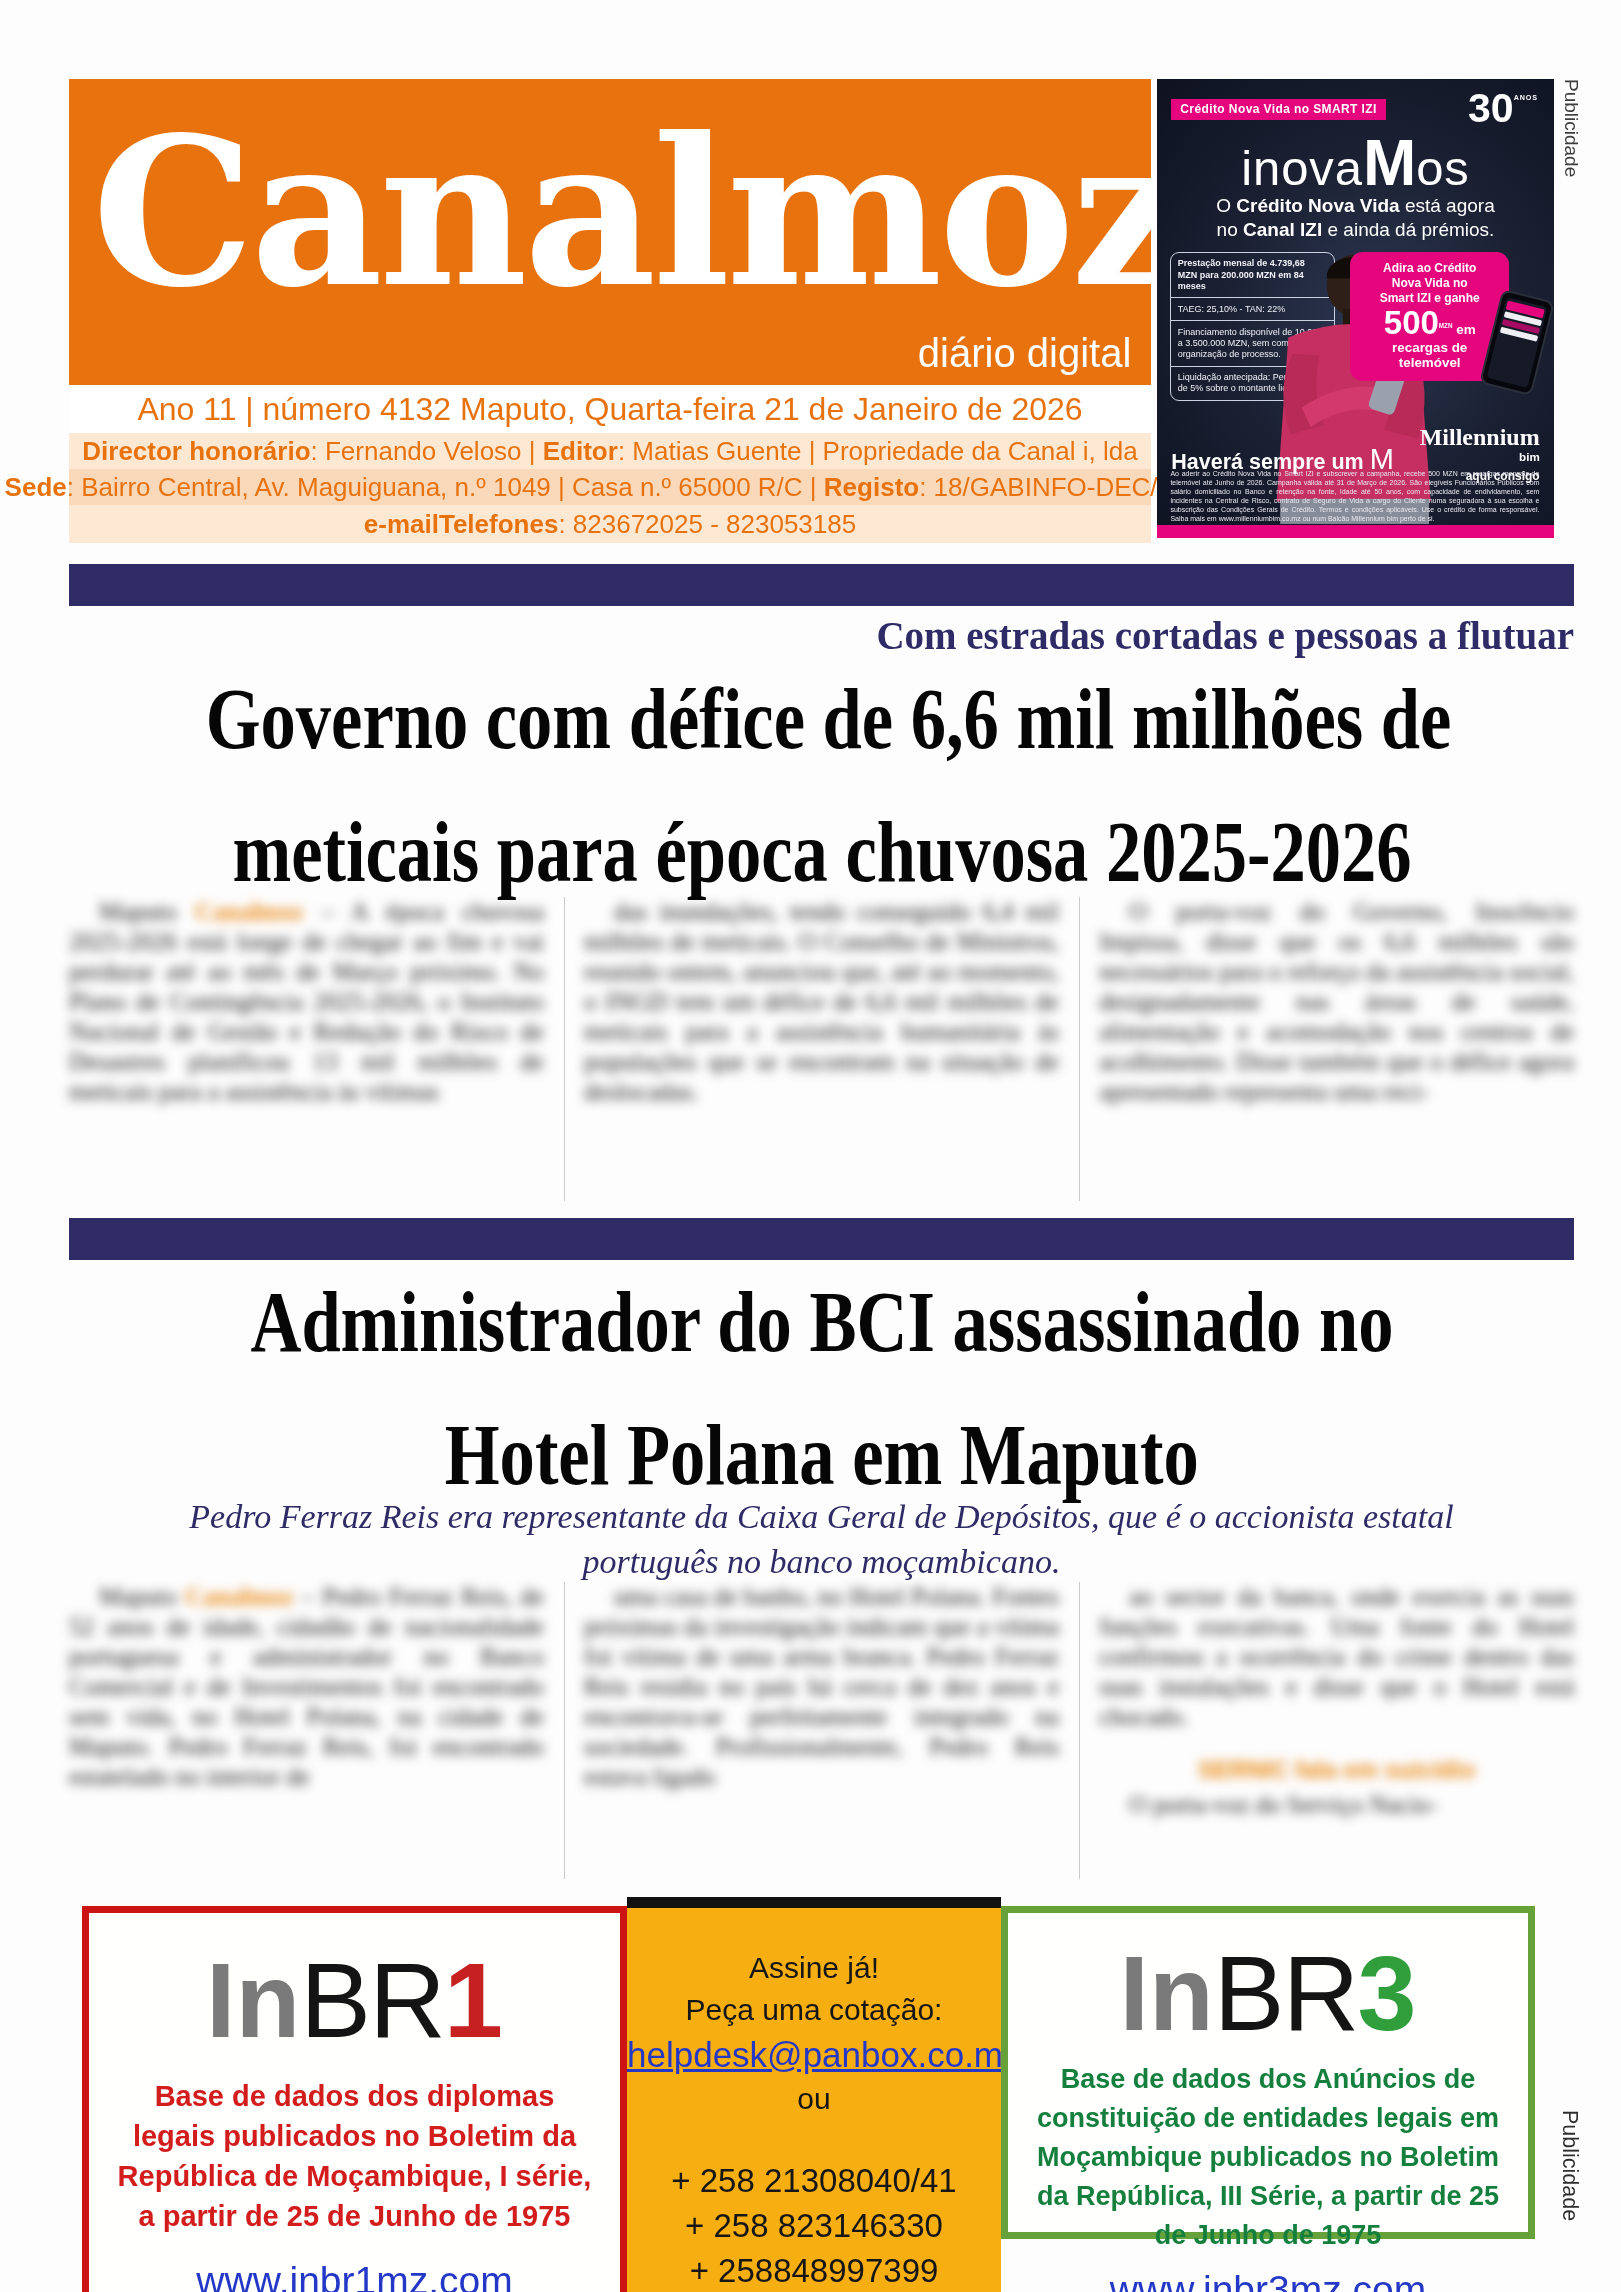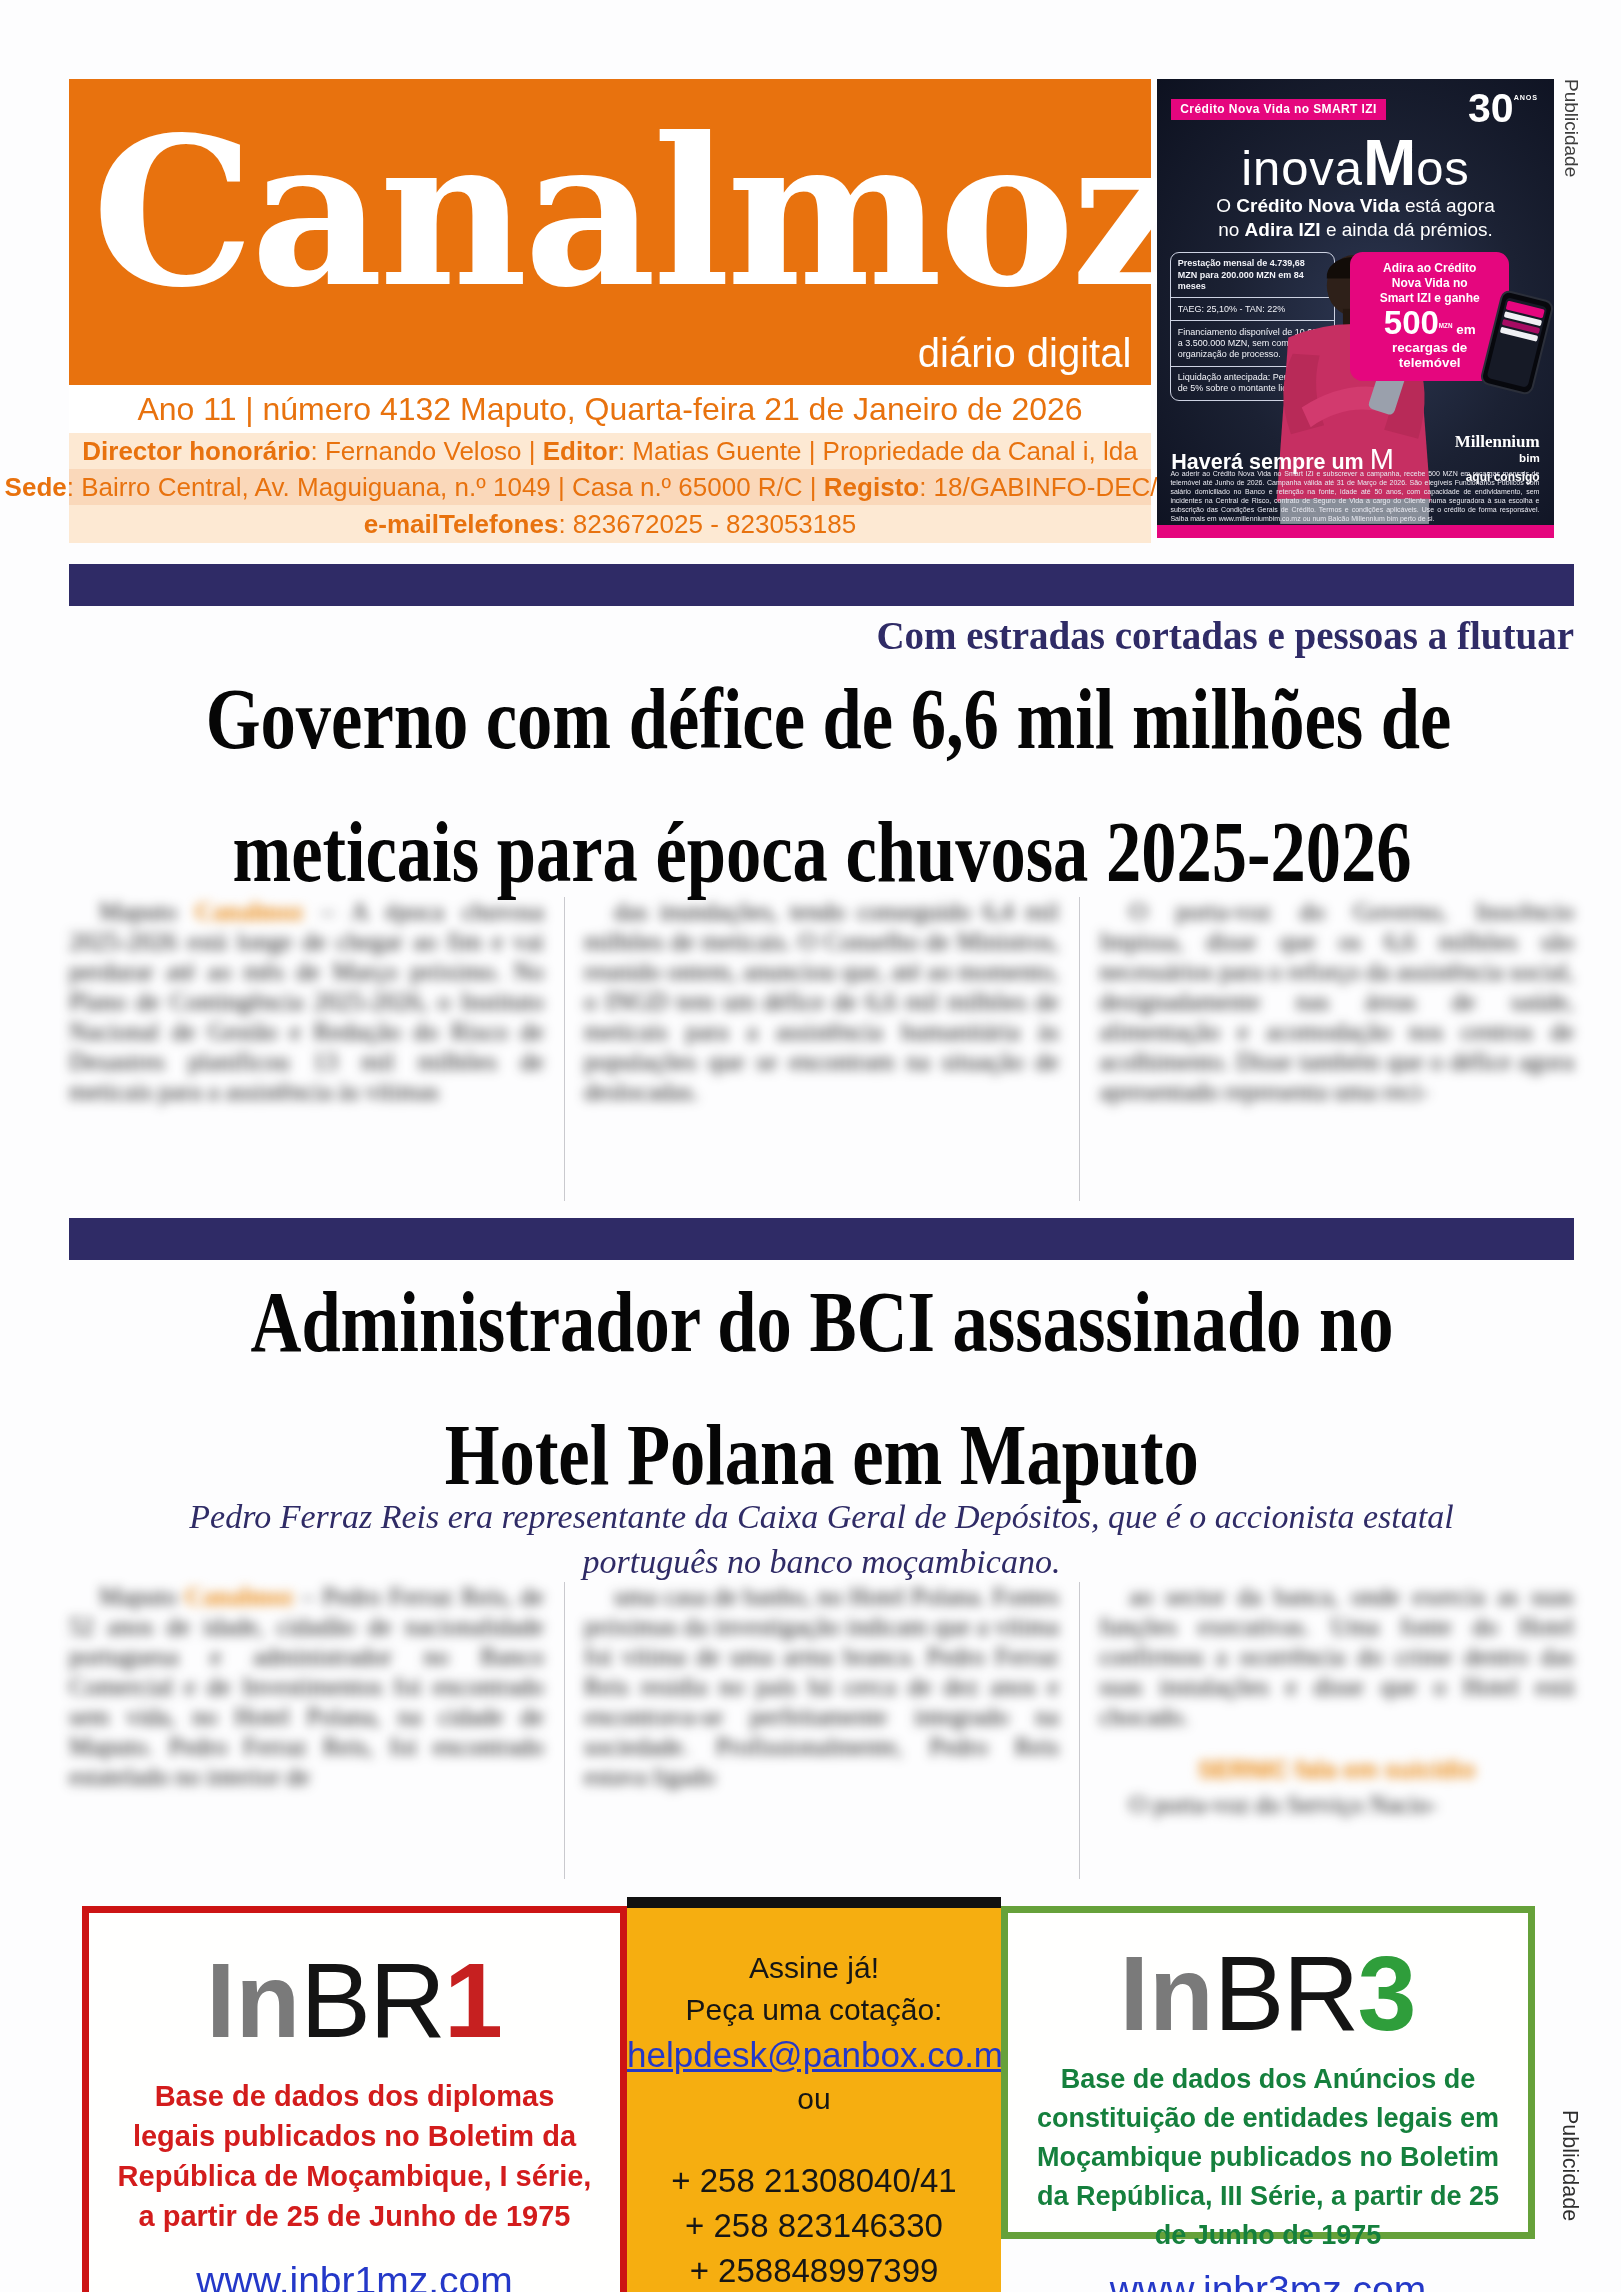--- a/index.html
+++ b/index.html
@@ -44,21 +44,21 @@
   .ad-cta .em{font-size:13.4px;}
   .ad-person{position:absolute;left:82px;top:176px;}
   .ad-phone{position:absolute;left:333px;top:215px;width:50px;height:93px;background:#07080d;border:2.7px solid #2b2f3a;border-radius:9px;transform:rotate(14deg);}
   .ad-phone .scr{position:absolute;left:3.6px;top:5.4px;right:3.6px;bottom:5.4px;background:#161a26;border-radius:4.5px;overflow:hidden;}
   .ad-phone .r1{height:9px;background:#e5067e;margin:2.7px 2.7px 1.8px 2.7px;border-radius:1.8px;}
   .ad-phone .r2{height:6.3px;background:#f0f0f4;margin:1.8px 2.7px;border-radius:1.8px;}
   .ad-phone .r3{height:6.3px;background:#e5067e;margin:1.8px 2.7px;border-radius:1.8px;opacity:.7;}
   .ad-slogan{position:absolute;left:14.3px;top:364px;font-size:21.5px;font-weight:bold;white-space:nowrap;}
   .ad-slogan .bigM{font-size:29px;font-weight:400;}
   .ad-bank{position:absolute;right:14.3px;top:346px;text-align:right;line-height:1;}
-  .ad-bank .mill{font-family:"Liberation Serif",serif;font-size:17px;font-weight:bold;margin-top:8px;}
+  .ad-bank .mill{font-family:"Liberation Serif",serif;font-size:24px;font-weight:bold;}
   .ad-bank .bim{font-size:11.6px;font-weight:bold;margin-top:1.8px;}
   .ad-bank .aqui{font-size:12px;font-weight:bold;margin-top:7.2px;}
   .ad-fine{position:absolute;left:13.4px;top:391px;width:369px;font-size:7px;line-height:8.9px;text-align:justify;color:#e9e9f0;}
   .ad-pinkbar{position:absolute;left:0;bottom:0;width:100%;height:13.4px;background:#e5067e;}
 
   
   .navy-bar{left:69px;width:1505px;height:42px;background:#2f2b66;}
   .bar1{top:564px;} .bar2{top:1218px;}
   .kicker{left:69px;top:613px;width:1505px;text-align:right;color:#2f2b66;font-family:"Liberation Serif",serif;font-weight:bold;font-size:39px;}
   .headline{left:69px;width:1505px;text-align:center;color:#060606;font-family:"Liberation Serif",serif;font-weight:bold;}
@@ -124,21 +124,21 @@
   <div class="ad-badge">Crédito Nova Vida no SMART IZI</div>
   <div class="ad-anniv">
     <span class="n">30</span>
     <span class="s">ANOS</span>
   </div>
   <div class="ad-word">
     <span class="a">inova</span><span class="m">M</span><span class="a">os</span>
   </div>
   <div class="ad-tag">
     <div><span>O </span><span class="b">Crédito Nova Vida</span><span> está agora</span></div>
-    <div><span>no </span><span class="b">Adira IZI</span><span> e ainda dá prémios.</span></div>
+    <div><span>no </span><span class="b">Canal IZI</span><span> e ainda dá prémios.</span></div>
   </div>
   <div class="ad-spec">
     <div class="sec s1">Prestação mensal de 4.739,68 MZN para 200.000 MZN em 84 meses</div>
     <div class="sec">TAEG: 25,10% - TAN: 22%</div>
     <div class="sec">Financiamento disponível de 10.000 a 3.500.000 MZN, sem comissão de organização de processo.</div>
     <div class="sec">Liquidação antecipada: Penalização de 5% sobre o montante liquidado</div>
   </div>
   <svg class="ad-person" width="224" height="269" viewBox="0 0 250 300">
     <ellipse cx="128" cy="34" rx="30" ry="34" fill="#2e2019"></ellipse>
     <path d="M128,2 a30,22 0 0 1 30,24 l-60,0 a30,22 0 0 1 30,-24 z" fill="#120c08"></path>

